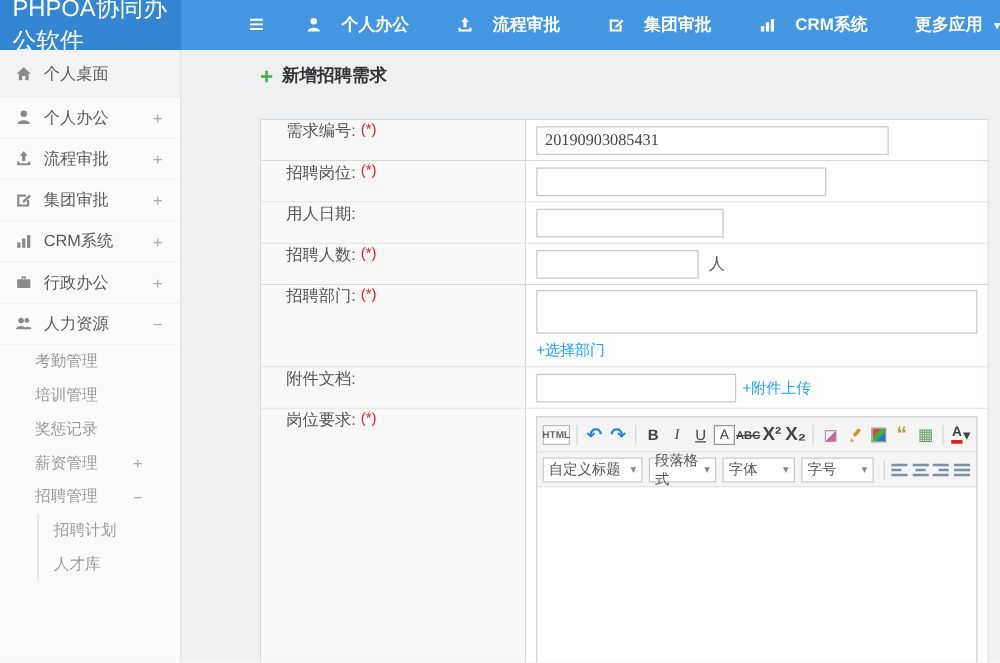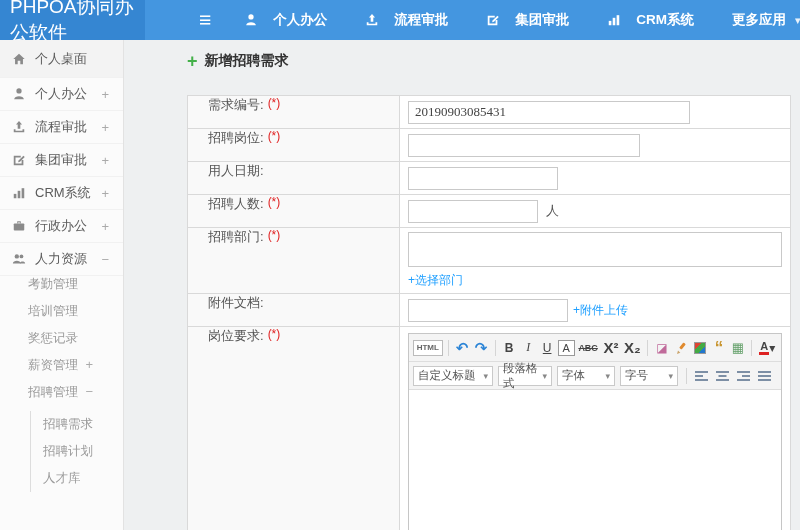--- a/index.html
+++ b/index.html
@@ -18,27 +18,27 @@
   .topnav { display: flex; align-items: center; margin-left: 33px; gap: 38px; }
   .topnav-item { display: flex; align-items: center; gap: 6px; color: #fff; font-weight: 700;
                  font-size: 13.5px; cursor: pointer; white-space: nowrap; }
   .topnav-item svg { display: block; }
   .caret { font-size: 11px; margin-left: 3px; color: #e8f2fb; }
 
   
   .bodyrow { display: flex; flex: 1; overflow: hidden; }
 
   
-  .sidebar { width: 124px; background: #fbfbfb; border-right: 1px solid #e2e2e2; flex-shrink: 0; overflow: hidden; }
+  .sidebar { width: 145px; background: #fbfbfb; border-right: 1px solid #e2e2e2; flex-shrink: 0; overflow: hidden; }
   .side-item { height: 33px; display: flex; align-items: center; padding: 0 14px 0 12px;
                color: #5b5b5b; font-size: 13px; border-bottom: 1px solid #f1f1f1; cursor: pointer; }
   .side-item.first { height: 38px; background: #f3f3f3; }
   .sicon { width: 15px; height: 15px; margin-right: 8px; display: inline-flex; align-items: center; flex-shrink: 0; }
   .stoggle { margin-left: auto; color: #aaa; font-size: 13px; }
-  .sub-item { height: 27px; display: flex; padding-left: 28px; padding-right: 30px;
+  .sub-item { height: 27px; display: flex; align-items: center; padding-left: 28px; padding-right: 30px;
               color: #9a9a9a; font-size: 12.5px; cursor: pointer; }
   .subsub-wrap { margin-left: 30px; border-left: 1px solid #ddd; }
   .subsub-item { height: 27px; display: flex; align-items: center; padding-left: 12px;
                  color: #9a9a9a; font-size: 12.5px; cursor: pointer; }
 
   
   .main { flex: 1; padding: 12px 9px 0 63px; overflow: hidden; background: #eef0f1; }
   .page-title { display: flex; align-items: center; gap: 7px; font-size: 14px; font-weight: 700; color: #333; }
   .plus-ico { color: #43b049; font-size: 18px; font-weight: 700; line-height: 1; }
 
@@ -234,23 +234,20 @@
         <span>薪资管理</span>
         <span class="stoggle">+</span>
       </div>
       <div class="sub-item">
         <span>招聘管理</span>
         <span class="stoggle">−</span>
       </div>
 
       <div class="subsub-wrap">
         <div class="subsub-item">
-          <span>招聘需求</span>
-        </div>
-        <div class="subsub-item">
           <span>招聘计划</span>
         </div>
         <div class="subsub-item">
           <span>人才库</span>
         </div>
       </div>
     </div>
 
     <div class="main">
       <div class="page-title">

